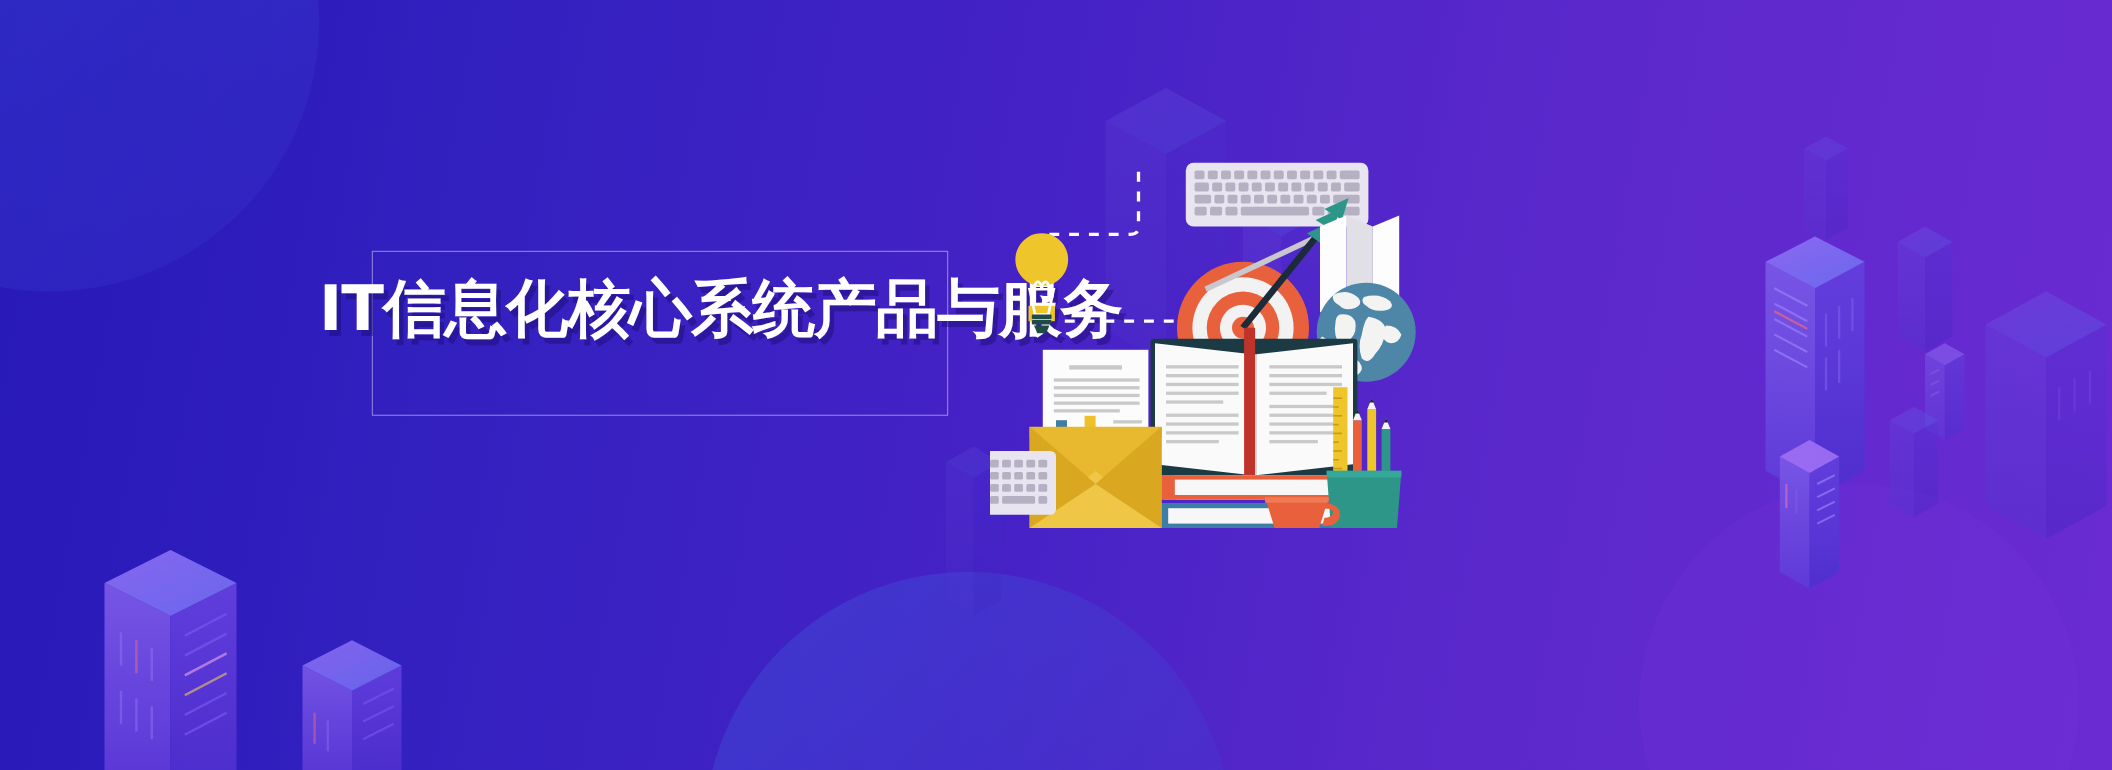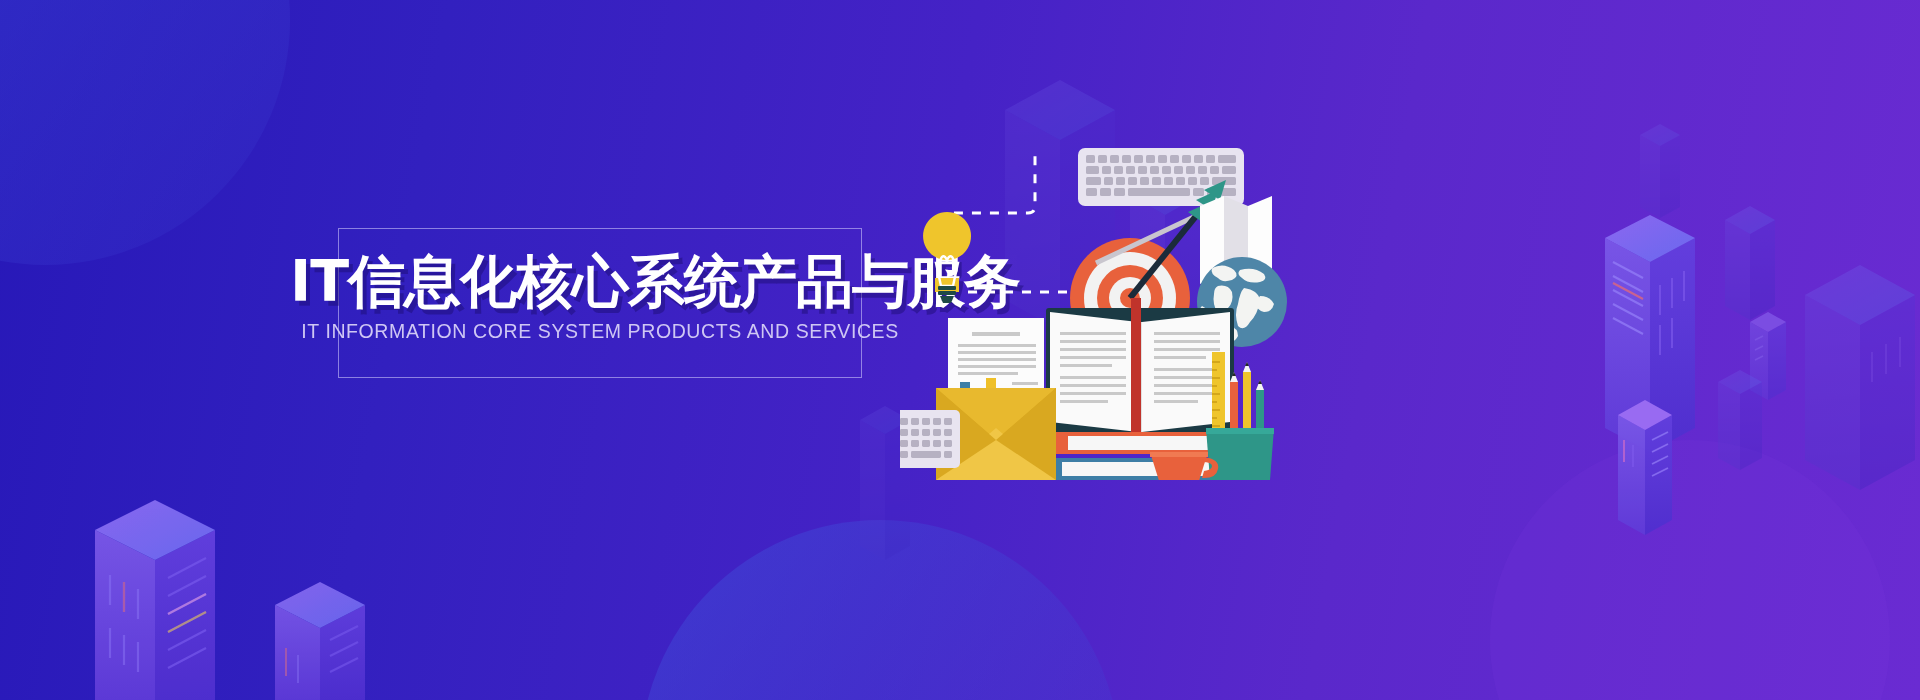--- a/index.html
+++ b/index.html
@@ -228,21 +228,20 @@
     <g opacity=".18">
       <polygon points="860,420 885,434 885,560 860,546" fill="url(#towLeftA)"></polygon>
       <polygon points="885,434 910,420 910,546 885,560" fill="url(#towRightA)"></polygon>
       <polygon points="860,420 885,406 910,420 885,434" fill="url(#towTopA)"></polygon>
     </g>
   </svg>
 
   <div id="text-block">
     <div id="title-frame"></div>
     <div id="main-title">IT信息化核心系统产品与服务</div>
-    <div id="sub-title">IT INFORMATION CORE SYSTEM PRODUCTS AND SERVICES</div>
   </div>
 
   <svg id="illustration" viewBox="0 0 400 370" width="400" height="370">
     <defs>
       <clipPath id="globeClip">
           <circle cx="342" cy="192" r="45"></circle>
         </clipPath>
     </defs>
 
     <path d="M47,153 L47,110 Q47,103 54,103 L128,103 Q135,103 135,96 L135,45" fill="none" stroke="#FFFFFF" stroke-width="3" stroke-dasharray="9 9" stroke-linecap="butt"></path>

